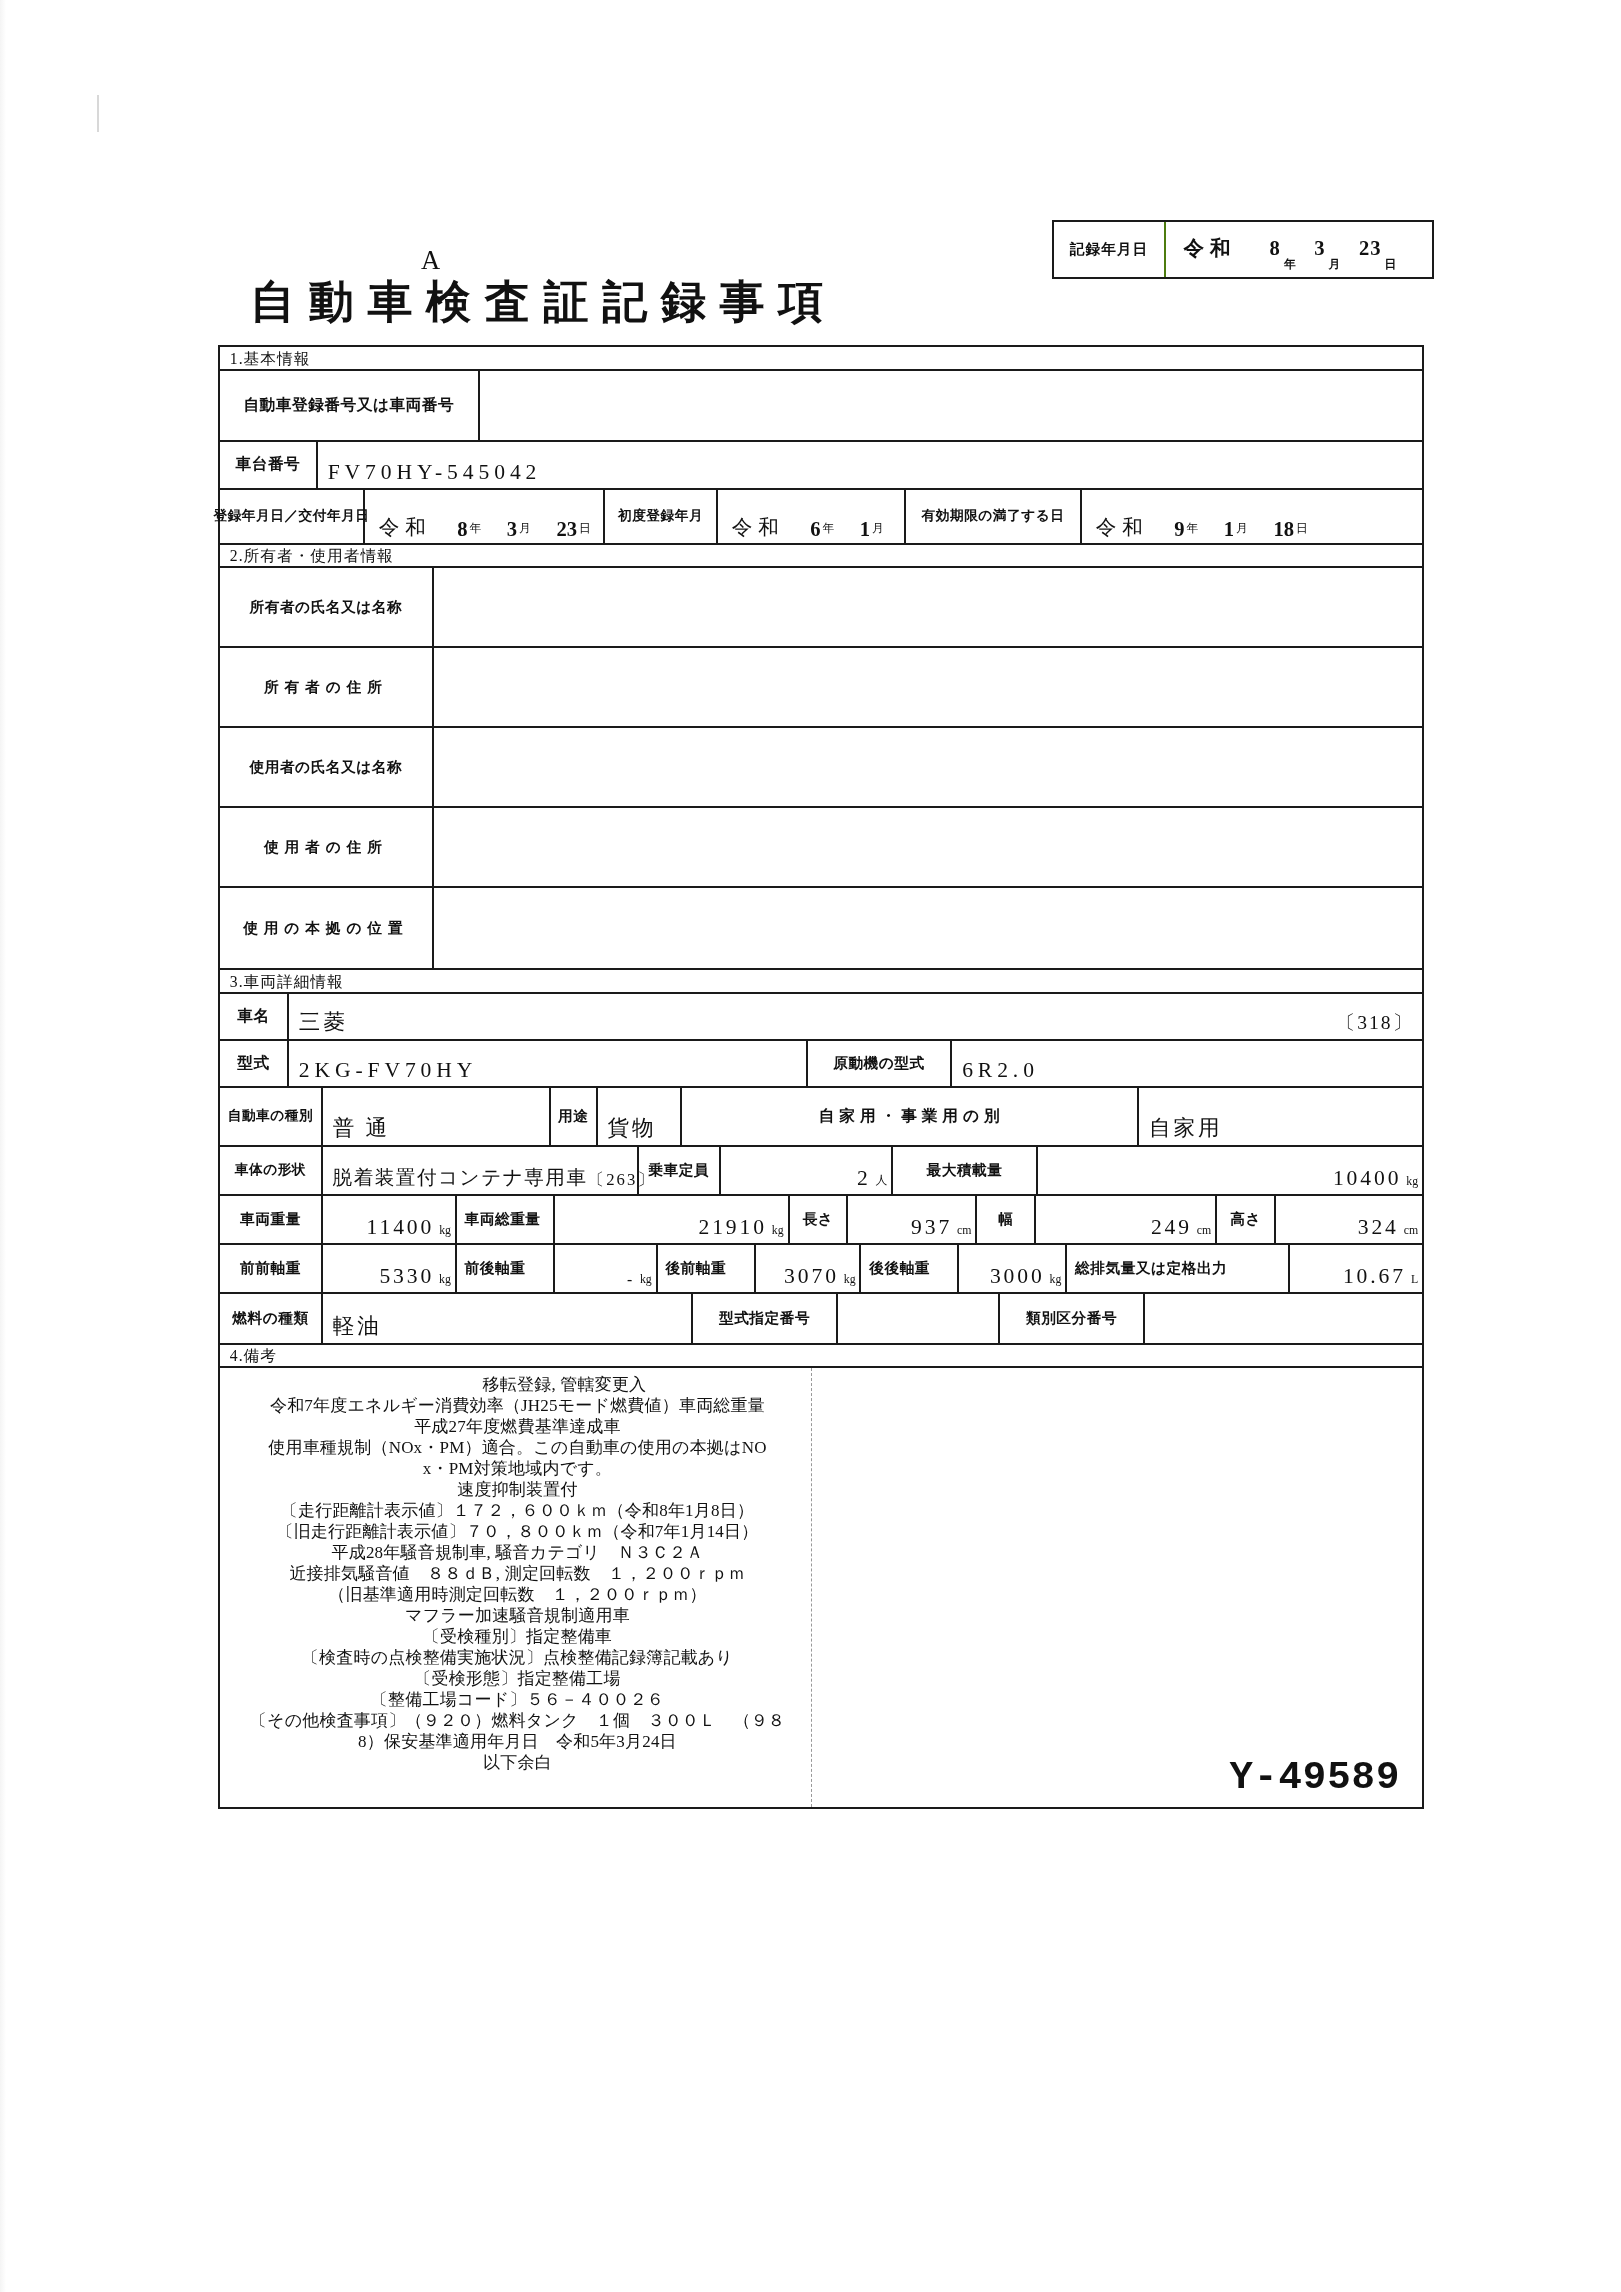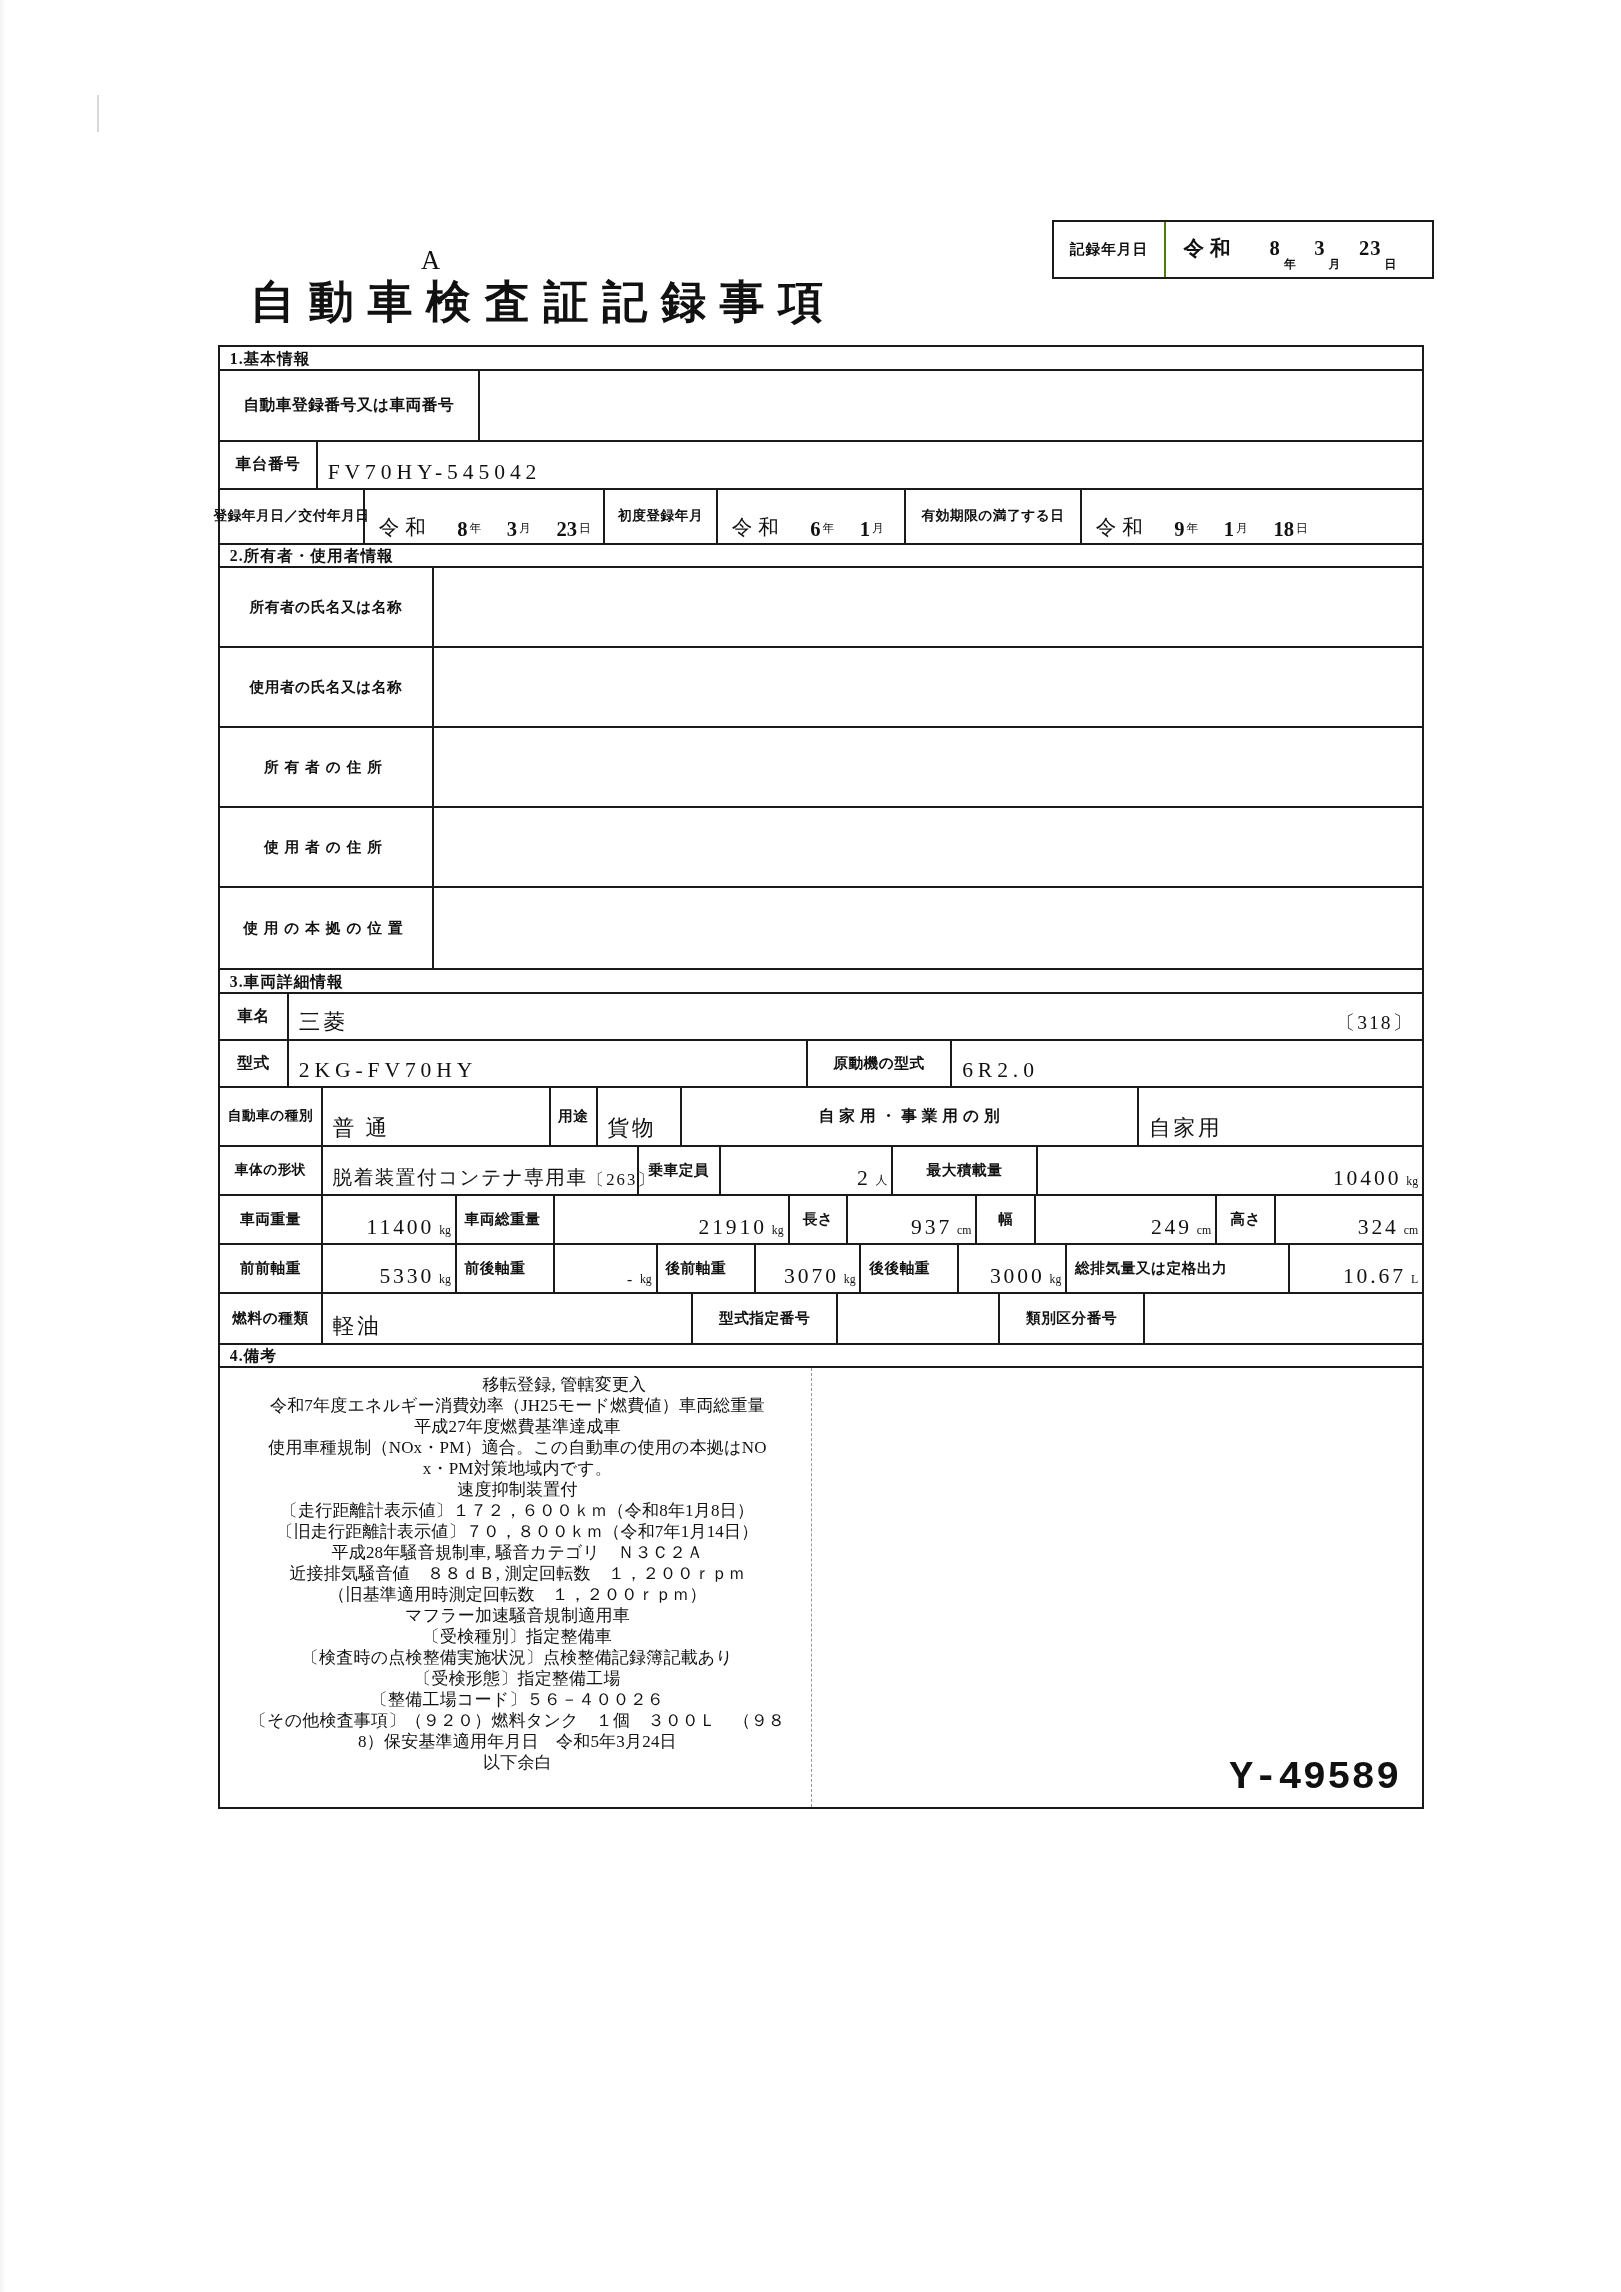--- a/index.html
+++ b/index.html
@@ -94,21 +94,21 @@
     left: 218px;
     top: 345px;
     width: 1206px;
     border: 2px solid #1a1a1a;
     box-sizing: border-box;
   }
   .sec-head {
     border-bottom: 2px solid #1a1a1a;
     font-size: 15.7px;
     padding: 2.9px 0 2.9px 9.8px;
-    font-weight: 700;
+    font-weight: 400;
     letter-spacing: 1px;
     height: 23.5px;
     box-sizing: border-box;
     line-height: 17.6px;
   }
   .row {
     display: flex;
     border-bottom: 2px solid #1a1a1a;
     box-sizing: border-box;
   }
@@ -275,25 +275,25 @@
       </div>
     </div>
 
     <div class="sec-head">2.所有者・使用者情報</div>
 
     <div class="row" style="height:80px">
       <div class="cell lbl" style="width:214px;font-size:14.7px">所有者の氏名又は名称</div>
       <div class="cell val" style="width:990px"></div>
     </div>
     <div class="row" style="height:80px">
+      <div class="cell lbl sp" style="width:214px;font-size:14.7px">所有者の住所</div>
+      <div class="cell val" style="width:990px"></div>
+    </div>
+    <div class="row" style="height:80px">
       <div class="cell lbl" style="width:214px;font-size:14.7px">使用者の氏名又は名称</div>
-      <div class="cell val" style="width:990px"></div>
-    </div>
-    <div class="row" style="height:80px">
-      <div class="cell lbl sp" style="width:214px;font-size:14.7px">所有者の住所</div>
       <div class="cell val" style="width:990px"></div>
     </div>
     <div class="row" style="height:80px">
       <div class="cell lbl sp" style="width:214px;font-size:14.7px">使用者の住所</div>
       <div class="cell val" style="width:990px"></div>
     </div>
     <div class="row" style="height:82px">
       <div class="cell lbl sp" style="width:214px;font-size:14.7px">使用の本拠の位置</div>
       <div class="cell val" style="width:990px"></div>
     </div>

